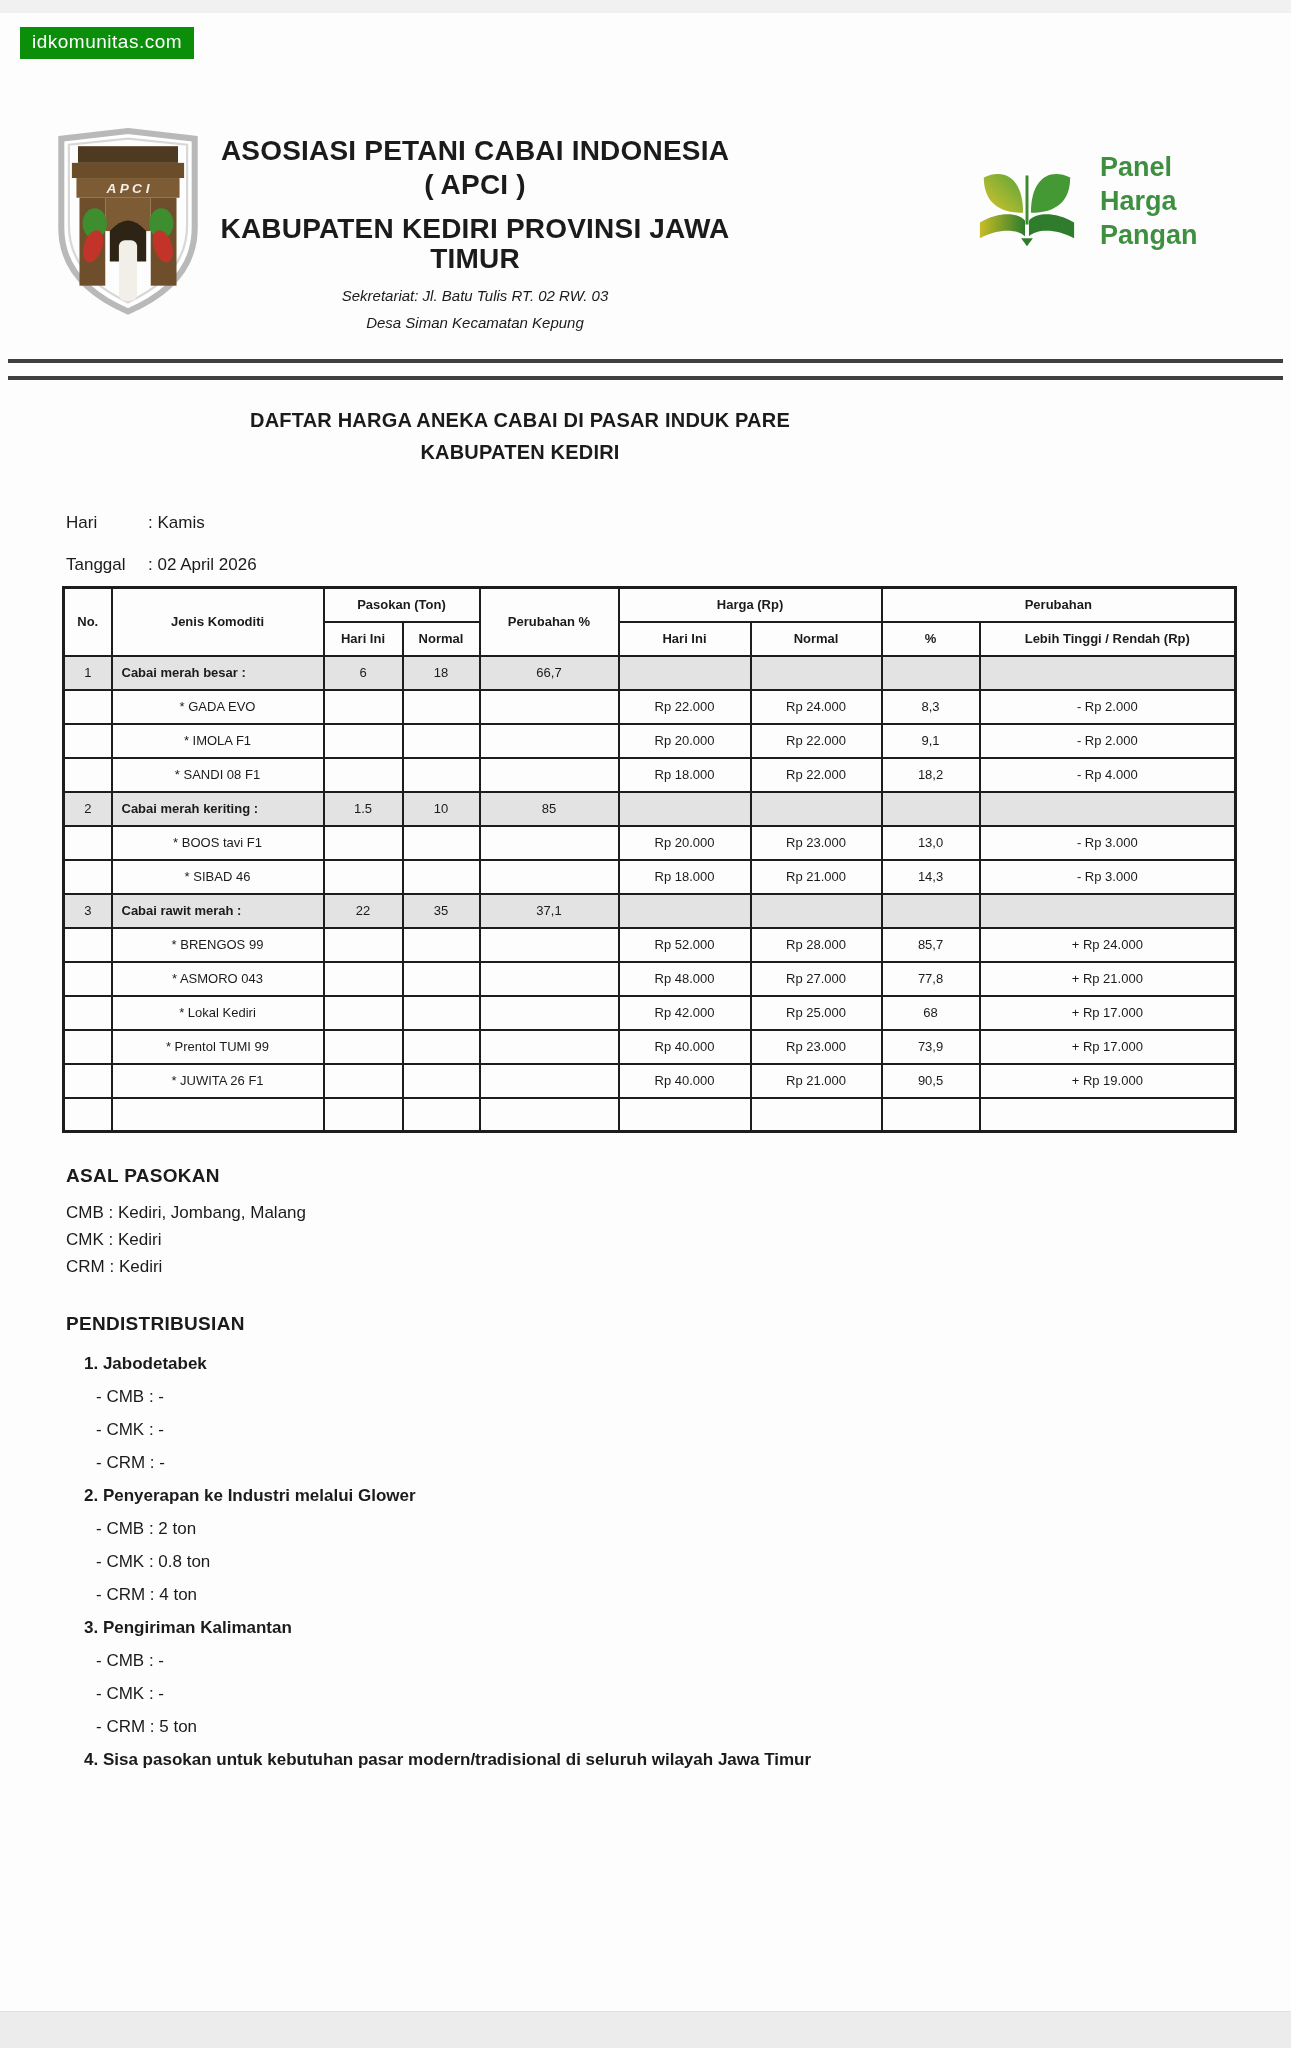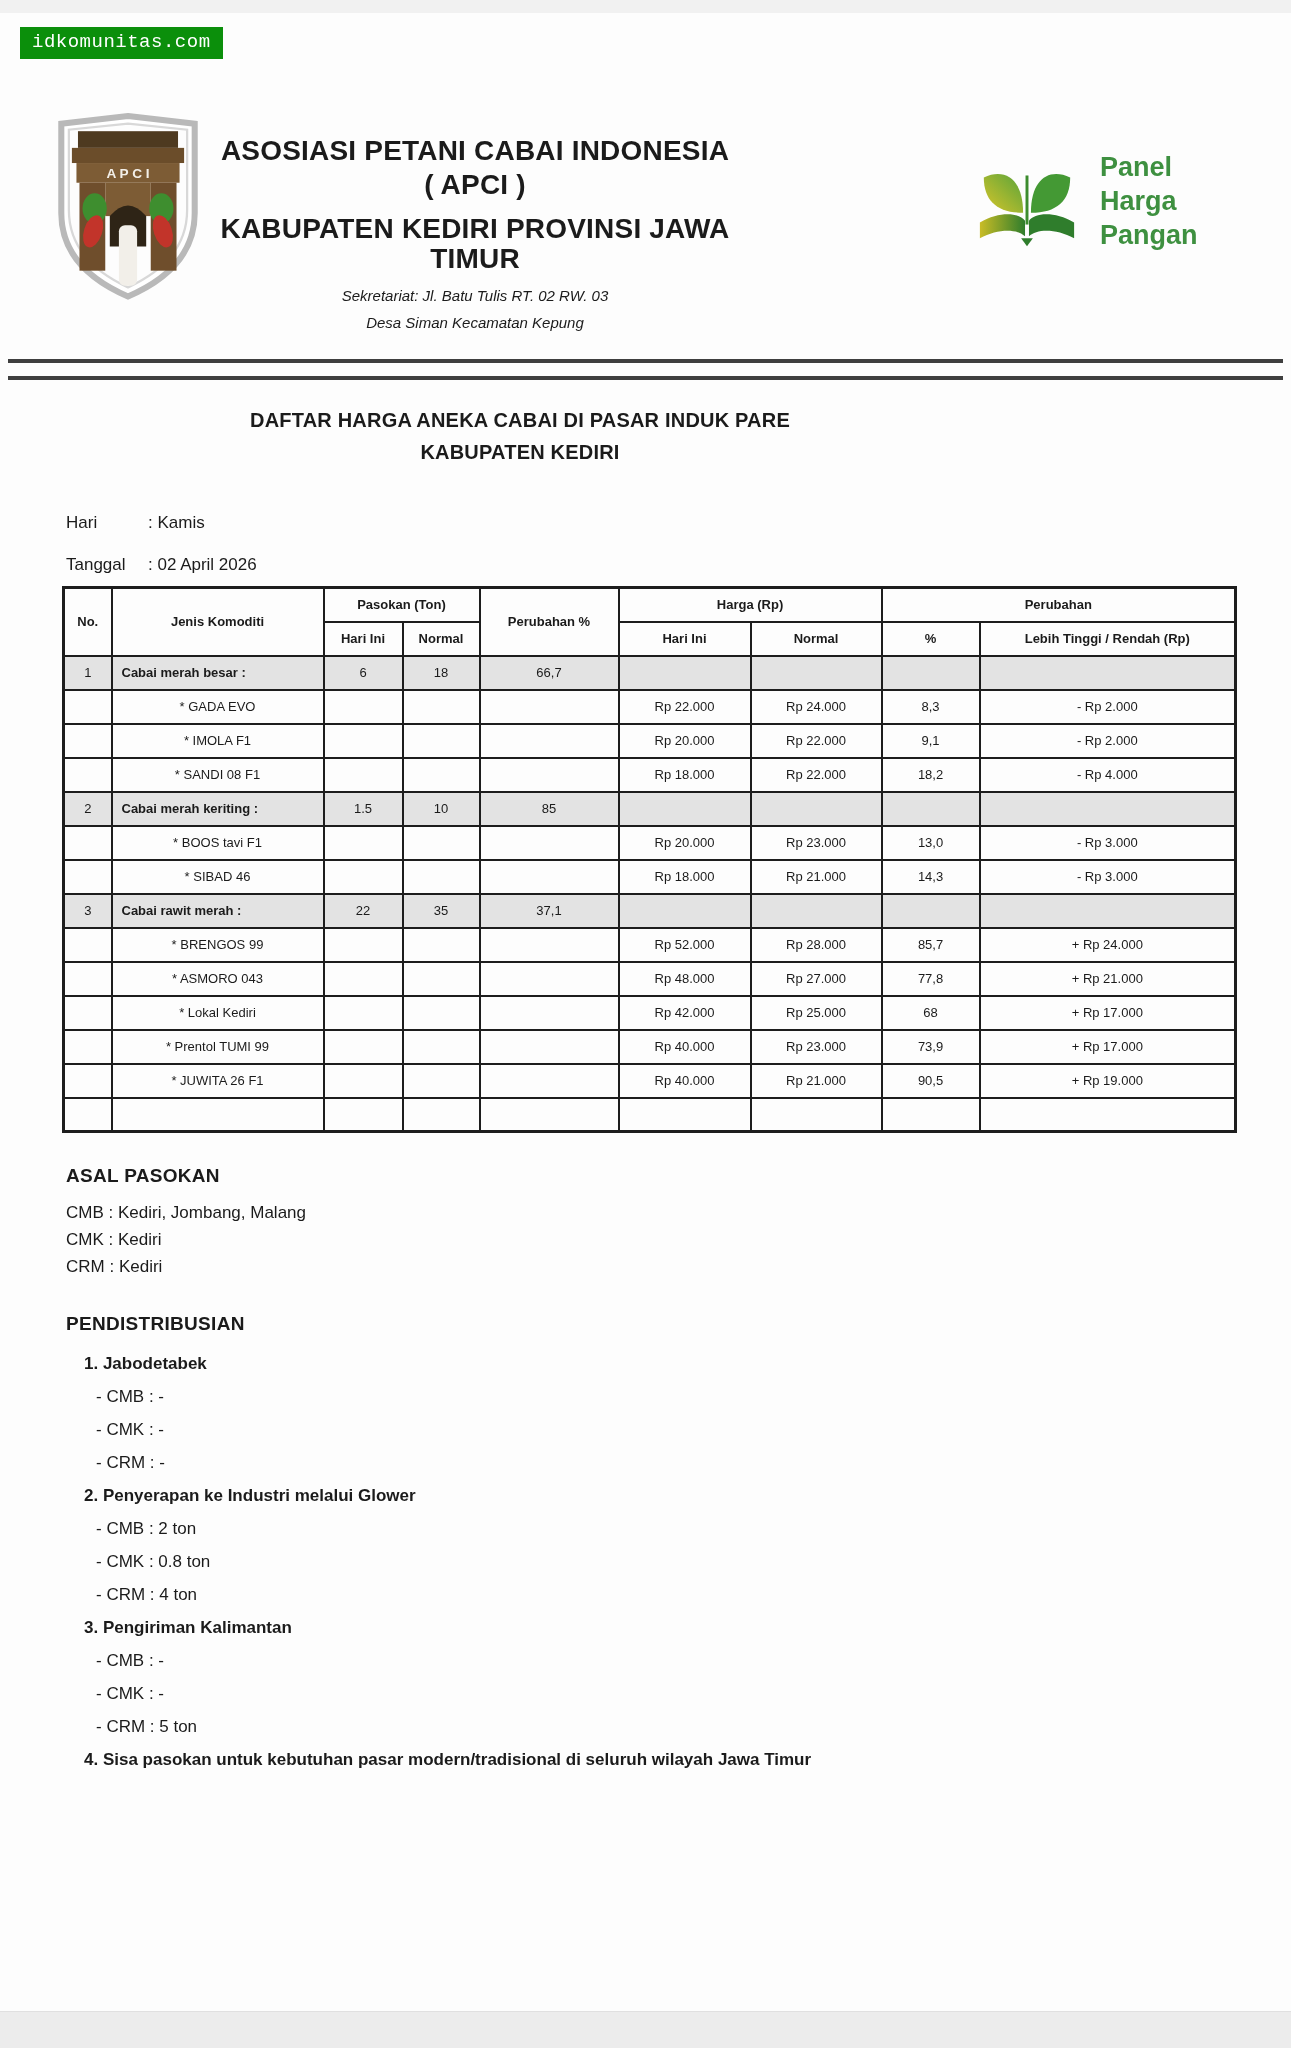--- a/index.html
+++ b/index.html
@@ -2,24 +2,24 @@
 <html><head>
 <meta charset="utf-8">
 <style>
   html,body{margin:0;padding:0;}
   body{width:1291px;height:2048px;background:#fdfdfd;position:relative;
        font-family:"Liberation Sans",sans-serif;color:#1b1b1b;overflow:hidden;}
   .top-strip{position:absolute;top:0;left:0;width:100%;height:13px;background:#f1f1f1;}
   .bottom-bar{position:absolute;bottom:0;left:0;width:100%;height:36px;background:#ececec;border-top:1px solid #e0e0e0;}
 
   .watermark{position:absolute;left:20px;top:27px;background:#0b8f0b;color:#fff;
-             font-size:19px;padding:4px 12px 6px 12px;letter-spacing:.5px;font-family:Liberation Mono, monospace;}
+             font-size:19px;padding:4px 12px 6px 12px;letter-spacing:.5px;}
 
   
-  .hdr-logo{position:absolute;left:52px;top:113px;width:152px;height:188px;}
+  .hdr-logo{position:absolute;left:52px;top:128px;width:152px;height:188px;font-style:italic;}
   .hdr-center{position:absolute;left:210px;top:136px;width:530px;text-align:center;}
   .org1,.org2,.org3{font-weight:bold;font-size:28px;line-height:30px;letter-spacing:.2px;}
   .org2{margin-top:4px;}
   .org3{margin-top:14px;}
   .sek{font-style:italic;font-size:15px;line-height:27px;margin-top:8px;}
   .panel-logo{position:absolute;left:968px;top:148px;display:flex;align-items:center;}
   .panel-text{margin-left:14px;color:#3e9040;font-weight:bold;font-size:27px;line-height:34px;}
 
   .double-rule{position:absolute;left:8px;right:8px;top:359px;height:13px;
                border-top:4px solid #3f3f3f;border-bottom:4px solid #3f3f3f;}

